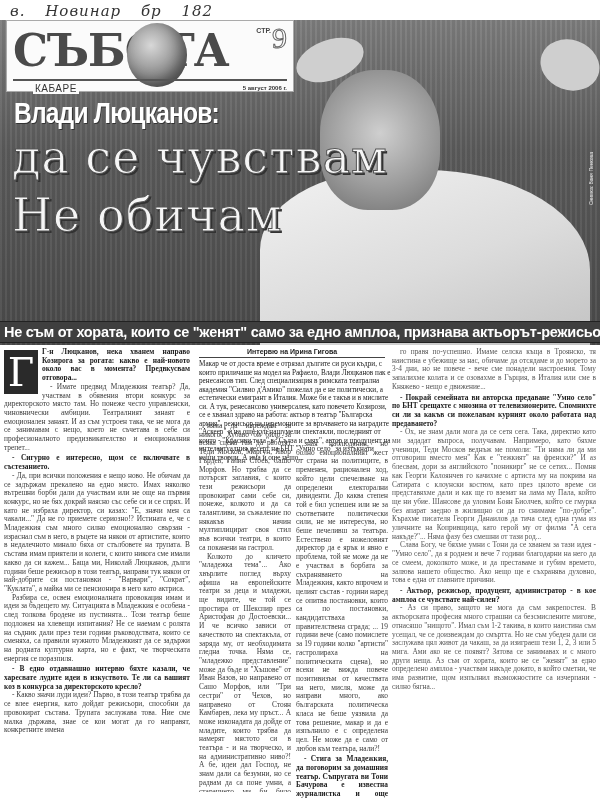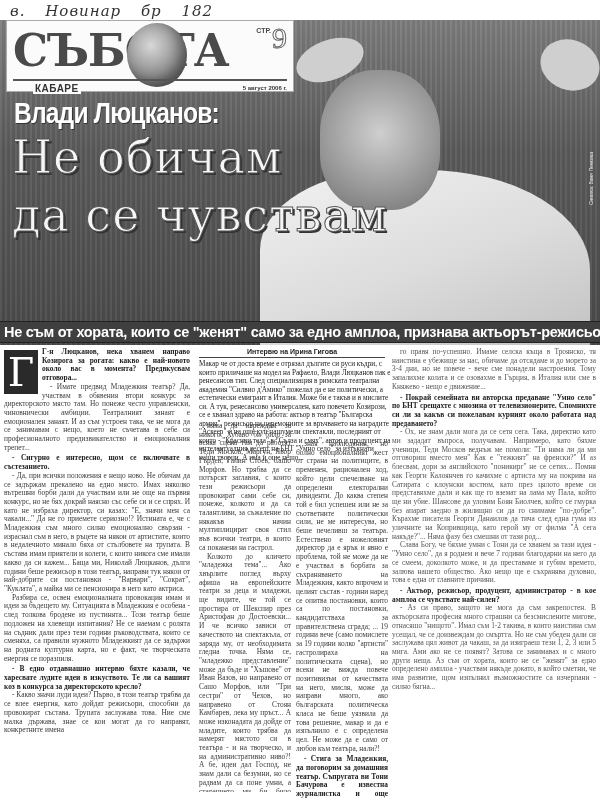--- a/index.html
+++ b/index.html
@@ -33,21 +33,21 @@
   }
   .masthead .page-num {
     position: absolute; right: 6px; top: 0; font-family: "Liberation Serif", serif;
     font-size: 30px; color: #fff; -webkit-text-stroke: 1px #666; line-height: 34px;
   }
   .masthead .rule {
     position: absolute; left: 6px; right: 6px; top: 58px; height: 2px; background: #555;
   }
   .masthead .section {
     position: absolute; left: 26px; top: 62px; font-family: "Liberation Sans", sans-serif;
-    font-size: 10px; color: #333; letter-spacing: .5px; background: #fbfbfb; padding: 0 2px; font-weight: bold;
+    font-size: 10px; color: #333; letter-spacing: .5px; background: #fbfbfb; padding: 0 2px;
   }
   .masthead .date {
     position: absolute; right: 6px; top: 64px; font-family: "Liberation Sans", sans-serif;
     font-size: 6px; font-weight: bold; color: #333;
   }
 
   .hero {
     position: absolute; left: 0; top: 20px; width: 600px; height: 325px; overflow: hidden;
     background:
       repeating-linear-gradient(90deg, rgba(255,255,255,.05) 0 2px, rgba(0,0,0,.05) 2px 5px),
@@ -144,22 +144,22 @@
   <div class="globe"></div>
   <div class="page-label">СТР.</div>
   <div class="page-num">9</div>
   <div class="rule"></div>
   <div class="section">КАБАРЕ</div>
   <div class="date">5 август 2006 г.</div>
 </div>
 
 <div class="kicker">Влади Люцканов:</div>
 <div class="headline">
+  <div>да се чувствам</div>
   <div>Не обичам</div>
-  <div>да се чувствам</div>
 </div>
 <div class="subtitle-bar">Не съм от хората, които се "женят" само за едно амплоа, признава актьорът-режисьор</div>
 
 <div class="article">
 
   <div class="col col-1">
     <div class="dropcap">Г</div>
     <p class="lead" style="text-indent:0">Г-н Люцканов, нека хванем направо Козирога за рогата: какво е най-новото около вас в момента? Предвкусвам отговора...</p>
     <p>- Имате предвид Младежкия театър? Да, участвам в обявения втори конкурс за директорското място там. Но понеже често управленски, чиновнически амбиции. Театралният занаят е емоционален занаят. И аз съм устроен така, че не мога да се занимавам с нещо, което не съчетава в себе си професионалното предизвикателство и емоционалния трепет...</p>
     <p class="q">- Сигурно е интересно, щом се включвате в състезанието.</p>

